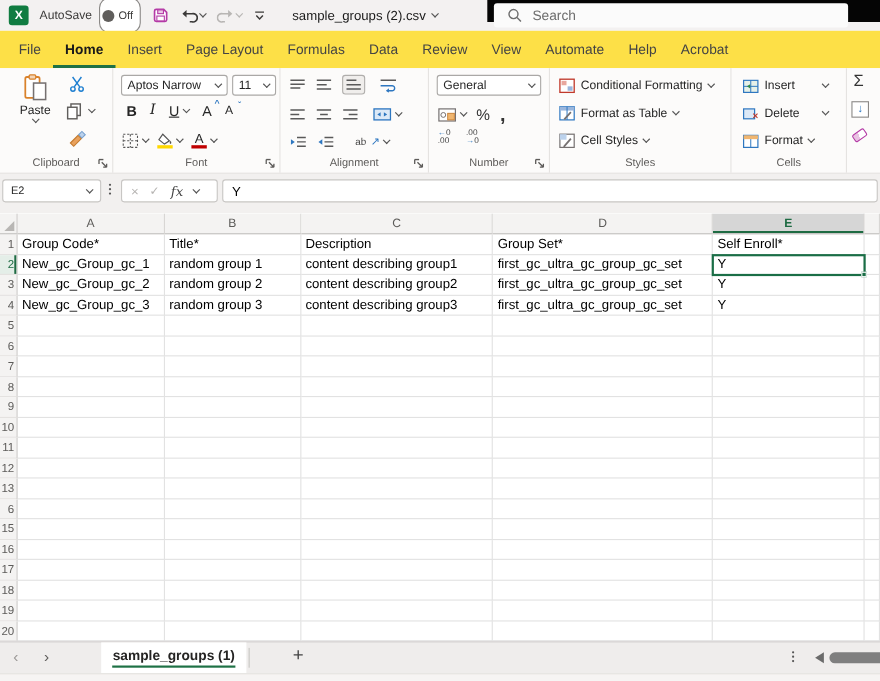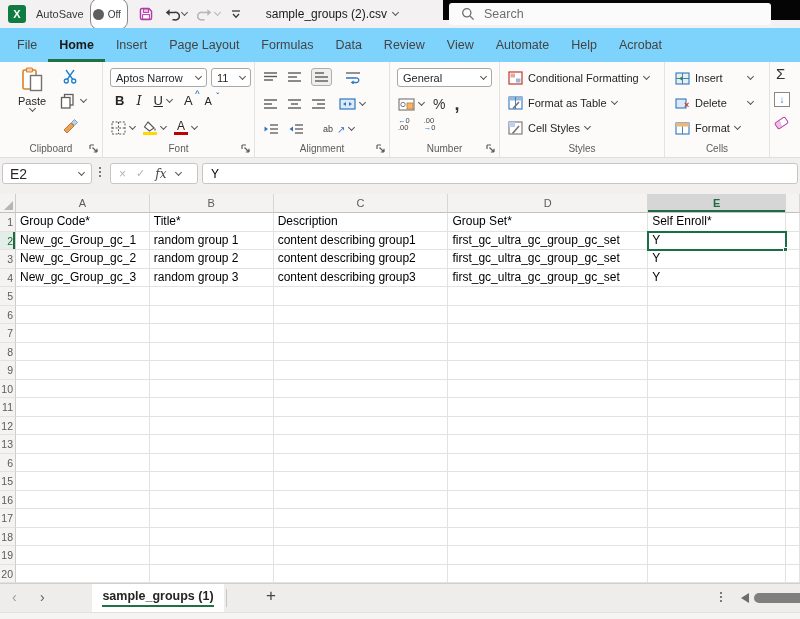--- a/index.html
+++ b/index.html
@@ -21,21 +21,21 @@
   .searchbox { position:absolute; left:6px; top:3px; width:322px; height:22px; background:#fbfbfb; border-radius:3px; display:flex; align-items:center; gap:9px; padding-left:12px; }
   .searchbox .ph { font-size:12.5px; color:#6e6e6e; }
 
   
   .chv { display:inline-block; width:5px; height:5px; border-right:1.2px solid #555; border-bottom:1.2px solid #555; transform:rotate(45deg); margin-top:-3px; }
   .chv.lite { border-color:#b8b6b4; }
   .dots3 { display:inline-flex; flex-direction:column; gap:2px; }
   .dots3 i { width:2px; height:2px; background:#555; border-radius:50%; }
 
   
-  .tabrow { position:absolute; left:0; top:28px; width:800px; height:34px; background:#7dd3fc; display:flex; align-items:stretch; padding-left:6px; }
+  .tabrow { position:absolute; left:0; top:28px; width:800px; height:34px; background:#fde047; display:flex; align-items:stretch; padding-left:6px; }
   .rtab { padding:0 11px; font-size:12.5px; color:#444; display:flex; align-items:center; cursor:default; }
   .rtab.active { font-weight:700; color:#1a1a1a; box-shadow:inset 0 -3px 0 #1e7145; }
 
   
   .ribbon { position:absolute; left:0; top:62px; width:800px; height:96px; background:#fcfbfa; border-bottom:1px solid #e1dfdd; font-size:11px; color:#333; }
   .rgroup { position:absolute; top:0; height:100%; border-right:1px solid #e5e3e1; }
   .glabel { position:absolute; bottom:3px; left:0; width:100%; text-align:center; font-size:10px; color:#5d5b59; }
   .launcher { position:absolute; bottom:4px; right:4px; }
   .rrow { position:absolute; display:flex; align-items:center; }
   .combo { background:#fff; border:1px solid #aaa8a6; border-radius:3px; height:19px; display:flex; align-items:center; justify-content:space-between; padding:0 5px; font-size:11px; color:#262626; }
@@ -62,21 +62,21 @@
   .mini-dec .arr { color:#2e77c0; }
   .orient { font-size:9px; color:#444; }
   .orient .arr { color:#2e77c0; font-size:10px; }
   .sigma { font-size:15px; color:#333; }
   .filldown { width:16px; height:15px; border:1px solid #8a8886; background:#fff; display:flex; align-items:center; justify-content:center; font-size:10px; color:#2e77c0; }
   .eraser { width:13px; height:8px; border:1.5px solid #b43aa6; border-radius:2px; transform:rotate(-35deg); background:linear-gradient(105deg, #e9c2e3 45%, #fff 45%); }
 
   
   .fbar { position:absolute; left:0; top:158px; width:800px; height:36px; background:#f2f0ef; }
   .fb-box { position:absolute; top:5px; height:21px; background:#fff; border:1px solid #c8c6c4; border-radius:3px; display:flex; align-items:center; }
-  .namebox { left:2px; width:90px; justify-content:space-between; padding:0 7px; font-size:14px; color:#262626; }
+  .namebox { left:2px; width:90px; justify-content:space-between; padding:0 7px; font-size:10px; color:#262626; }
   .fxbox { left:110px; width:88px; gap:10px; padding:0 8px; font-size:12px; }
   .fxbox .x { color:#b5b3b1; font-size:12px; }
   .fxbox .ck { color:#b5b3b1; font-size:11px; }
   .fxbox .fx { font-family:"DejaVu Serif", serif; font-style:italic; color:#444; }
   .finput { left:202px; width:596px; padding:0 8px; font-size:12px; color:#000; }
   .fb-dots { position:absolute; left:99px; top:9px; }
 
   
   .grid { position:absolute; left:0; top:194px; width:800px; height:389px; overflow:hidden; background:#fff; }
   .ghead { display:flex; height:19px; }

